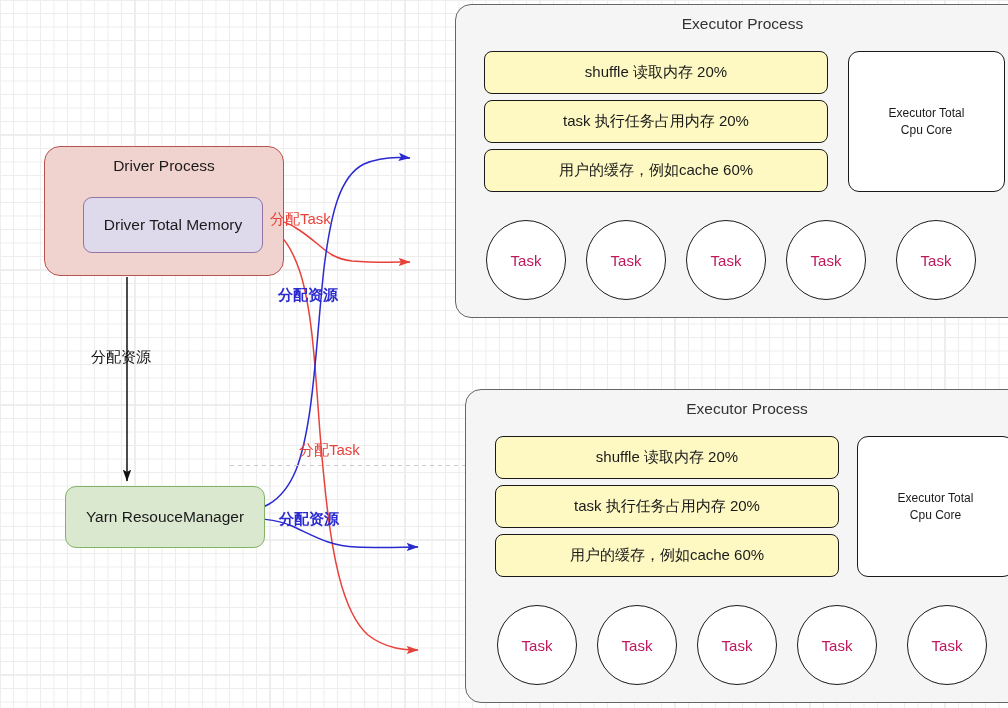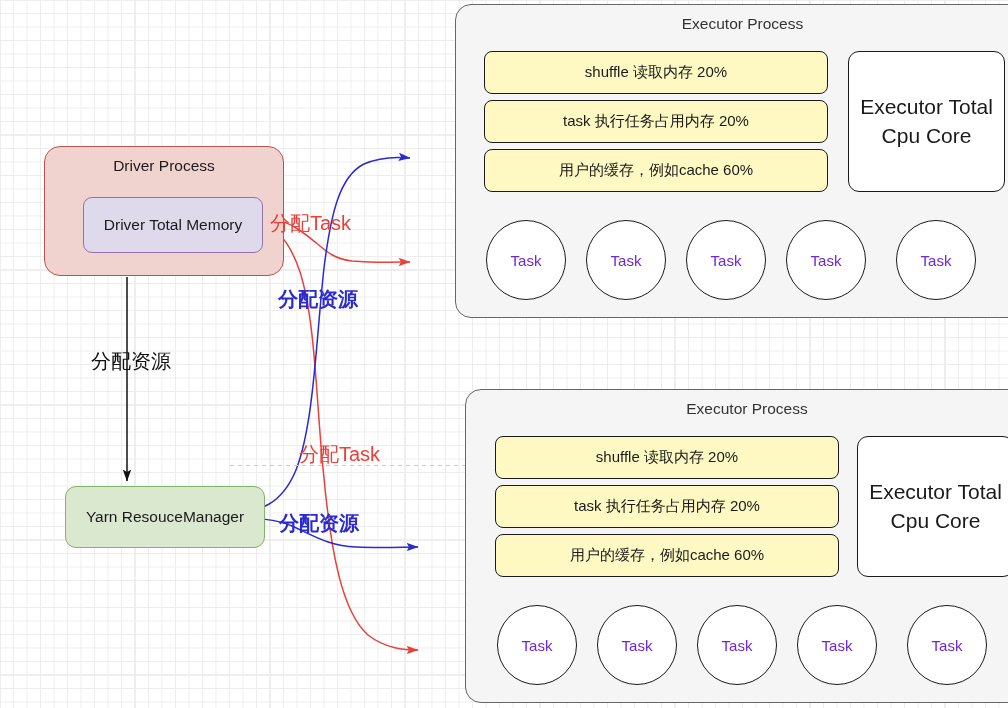--- a/index.html
+++ b/index.html
@@ -82,36 +82,36 @@
     font-size: 15px; color: #1a1a1a;
     white-space: nowrap;
   }
   .cpu-box {
     position: absolute;
     background: #ffffff;
     border: 1.3px solid #1a1a1a;
     border-radius: 11px;
     display: flex; align-items: center; justify-content: center;
     text-align: center;
-    font-size: 21px; color: #1a1a1a;
+    font-size: 12px; color: #1a1a1a;
     line-height: 1.35;
   }
   .task-circle {
     position: absolute;
     width: 78px; height: 78px;
     background: #ffffff;
     border: 1.2px solid #1a1a1a;
     border-radius: 50%;
     display: flex; align-items: center; justify-content: center;
-    font-size: 15px; color: #6d28d9;
+    font-size: 15px; color: #be185d;
   }
 
   .edge-label {
     position: absolute;
-    font-size: 20px;
+    font-size: 15px;
     white-space: nowrap;
     background: transparent;
   }
   .label-red { color: #e8413a; }
   .label-blue { color: #2a2ad0; font-weight: bold; }
   .label-black { color: #111111; }
 </style>
 </head>
 <body>
 

